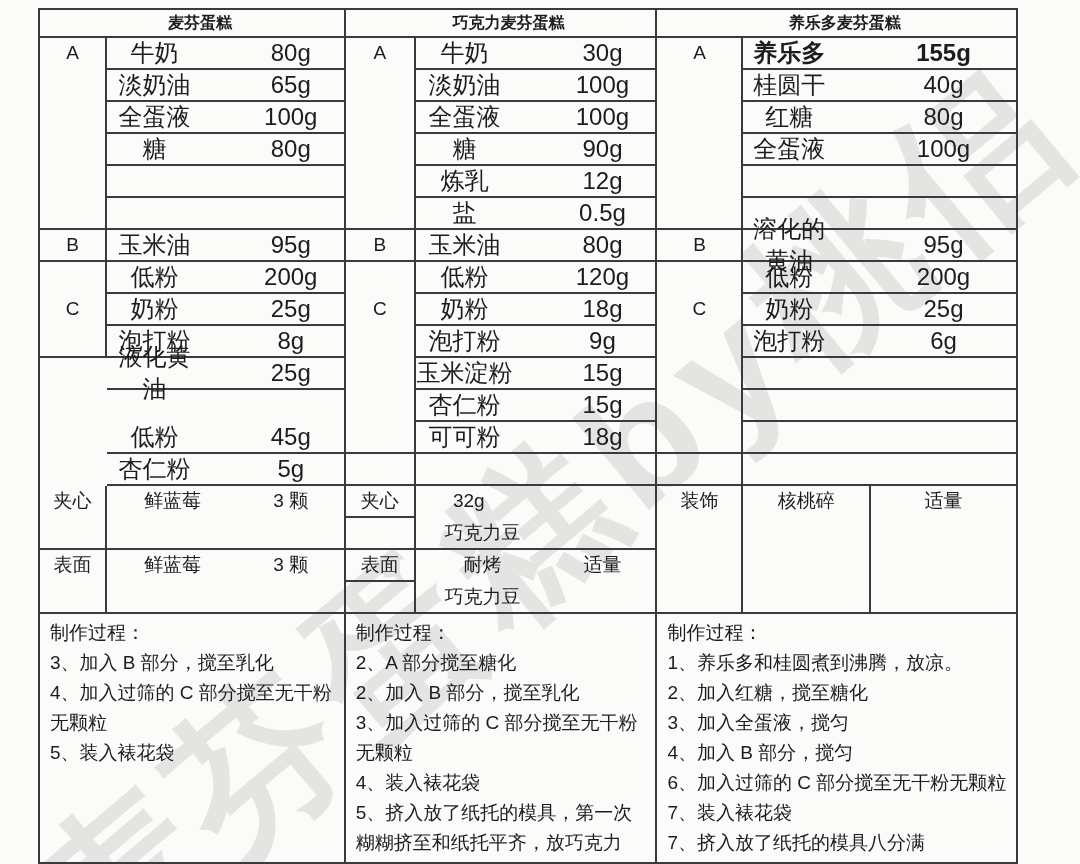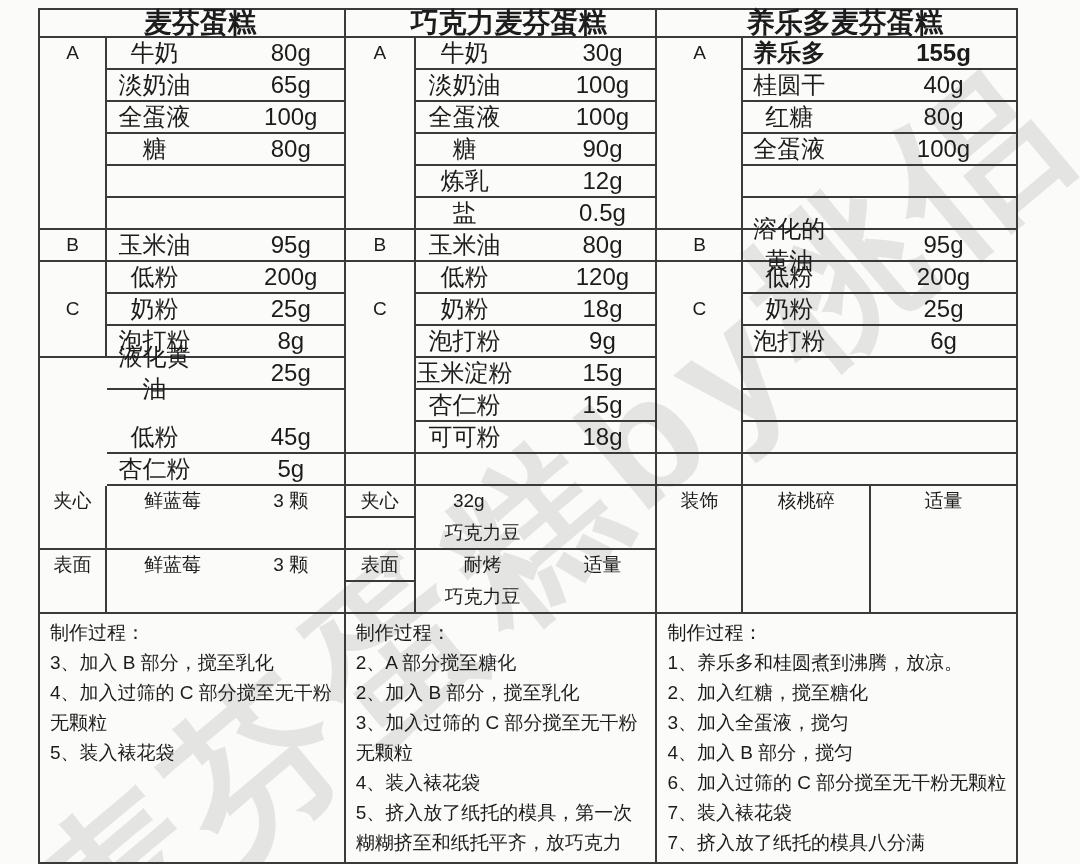--- a/index.html
+++ b/index.html
@@ -7,21 +7,21 @@
         font-family:"Liberation Sans",sans-serif;color:#1c1c1c;}
   .watermark{position:absolute;left:-15px;top:850px;transform:rotate(-40deg);transform-origin:0 0;
         font-size:165px;letter-spacing:14px;font-weight:600;white-space:nowrap;
         color:rgba(110,110,110,0.16);z-index:0;pointer-events:none;}
   .sheet{position:absolute;left:38px;top:8px;width:980px;height:856px;border:2px solid #3a3a3a;
         display:flex;z-index:1;box-sizing:border-box;background:transparent;}
   .recipe-col{display:grid;grid-template-rows:28px repeat(18,32px) 1fr;box-sizing:border-box;}
   .r0{width:307px;--amtw:106px;grid-template-columns:67px 1fr;border-right:2px solid #3a3a3a;}
   .r1{width:313px;--amtw:106px;grid-template-columns:70px 1fr;border-right:2px solid #3a3a3a;}
   .r2{width:360px;--amtw:145px;grid-template-columns:86px 1fr;}
-  .title-cell{display:flex;align-items:center;justify-content:center;font-size:28px;font-weight:700;
+  .title-cell{display:flex;align-items:center;justify-content:center;font-size:16px;font-weight:700;
         border-bottom:2px solid #3a3a3a;box-sizing:border-box;padding-left:16px;}
   .lbl{border-right:2px solid #3a3a3a;border-bottom:2px solid #3a3a3a;box-sizing:border-box;
         display:flex;flex-direction:column;align-items:center;font-size:19px;}
   .lbl-txt{height:32px;line-height:30px;display:block;}
   .c-off{margin-top:32px;}
   .irow{display:flex;align-items:center;border-bottom:2px solid #3a3a3a;box-sizing:border-box;font-size:24px;gap:36px;}
   .iname{flex:1;text-align:center;}
   .iamt{width:var(--amtw);text-align:center;}
   .bcell{border-bottom:2px solid #3a3a3a;box-sizing:border-box;font-size:19px;}
   .bline-row{display:flex;height:32px;line-height:30px;}

